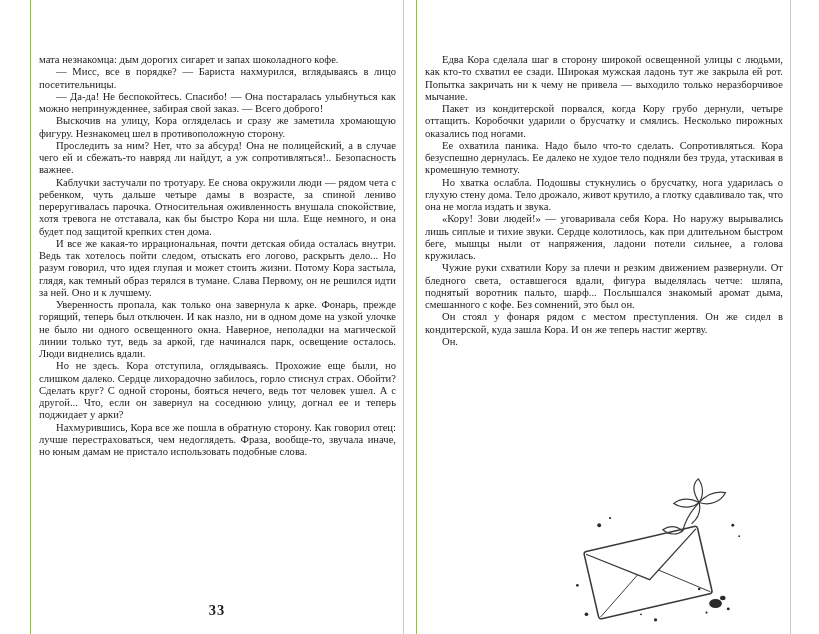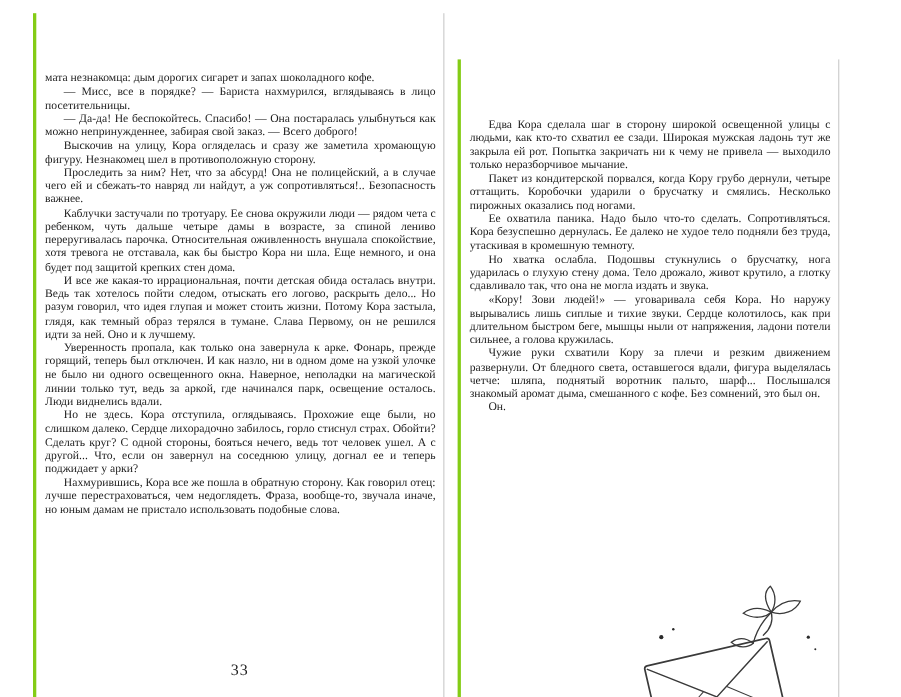--- a/index.html
+++ b/index.html
@@ -10,44 +10,44 @@
     font-family: "Liberation Serif", serif;
     color: #1c1c1c;
   }
   .spread {
     position: relative;
     width: 819px; height: 634px;
     background: #ffffff;
   }
   .page {
     position: absolute;
-    top: 12px; bottom: 0;
+    top: 0; bottom: 0;
     background: #ffffff;
-    border-left: 3px solid #84cc16;
+    border-left: 1px solid #84cc16;
     border-right: 1px solid #c9c9c9;
   }
   .page.left  { left: 30px;  width: 374px; }
-  .page.right { left: 416px; width: 347px; margin-top: 42px; }
+  .page.right { left: 416px; width: 375px; }
   .page-text {
     position: absolute;
     top: 54px; left: 8px; right: 7px;
     font-size: 10.6px;
     line-height: 12.25px;
     text-align: justify;
     hyphens: auto;
     -webkit-hyphens: auto;
   }
   .page-text p { text-indent: 17px; }
   .page-text.continuation p:first-child { text-indent: 0; }
   .page-number {
     position: absolute;
     bottom: 15px; left: 0; right: 0;
     text-align: center;
     font-size: 14.5px;
-    font-weight: 400;
+    font-weight: 700;
     letter-spacing: 1px;
     color: #1c1c1c;
   }
   .illustration {
     position: absolute;
     left: 128px; top: 478px;
     width: 212px; height: 150px;
   }
   .illustration svg { display: block; width: 100%; height: 100%; }
 </style>
@@ -73,20 +73,21 @@
   </section>
 
   <section class="page right">
     <div class="page-text">
         <p>Едва Кора сделала шаг в сторону широкой освещенной улицы с людьми, как кто-то схватил ее сзади. Широкая мужская ладонь тут же закрыла ей рот. Попытка закричать ни к чему не привела — выходило только неразборчивое мычание.</p>
         <p>Пакет из кондитерской порвался, когда Кору грубо дернули, четыре оттащить. Коробочки ударили о брусчатку и смялись. Несколько пирожных оказались под ногами.</p>
         <p>Ее охватила паника. Надо было что-то сделать. Сопротивляться. Кора безуспешно дернулась. Ее далеко не худое тело подняли без труда, утаскивая в кромешную темноту.</p>
         <p>Но хватка ослабла. Подошвы стукнулись о брусчатку, нога ударилась о глухую стену дома. Тело дрожало, живот крутило, а глотку сдавливало так, что она не могла издать и звука.</p>
         <p>«Кору! Зови людей!» — уговаривала себя Кора. Но наружу вырывались лишь сиплые и тихие звуки. Сердце колотилось, как при длительном быстром беге, мышцы ныли от напряжения, ладони потели сильнее, а голова кружилась.</p>
         <p>Чужие руки схватили Кору за плечи и резким движением развернули. От бледного света, оставшегося вдали, фигура выделялась четче: шляпа, поднятый воротник пальто, шарф... Послышался знакомый аромат дыма, смешанного с кофе. Без сомнений, это был он.</p>
+        <p>Он стоял у фонаря рядом с местом преступления. Он же сидел в кондитерской, куда зашла Кора. И он же теперь настиг жертву.</p>
         <p>Он.</p>
       </div>
 
     <figure class="illustration">
       <svg viewBox="0 0 230 165" xmlns="http://www.w3.org/2000/svg">
 
         <g fill="none" stroke="#3a3a3a" stroke-width="1.3" stroke-linecap="round">
           <path d="M150 58 C 153 46, 159 36, 168 27"></path>
           <path d="M168 27 C 161 16, 160 7, 167 1 C 173 9, 173 19, 168 27"></path>
           <path d="M168 27 C 176 18, 186 14, 197 16 C 192 26, 180 31, 168 27"></path>

